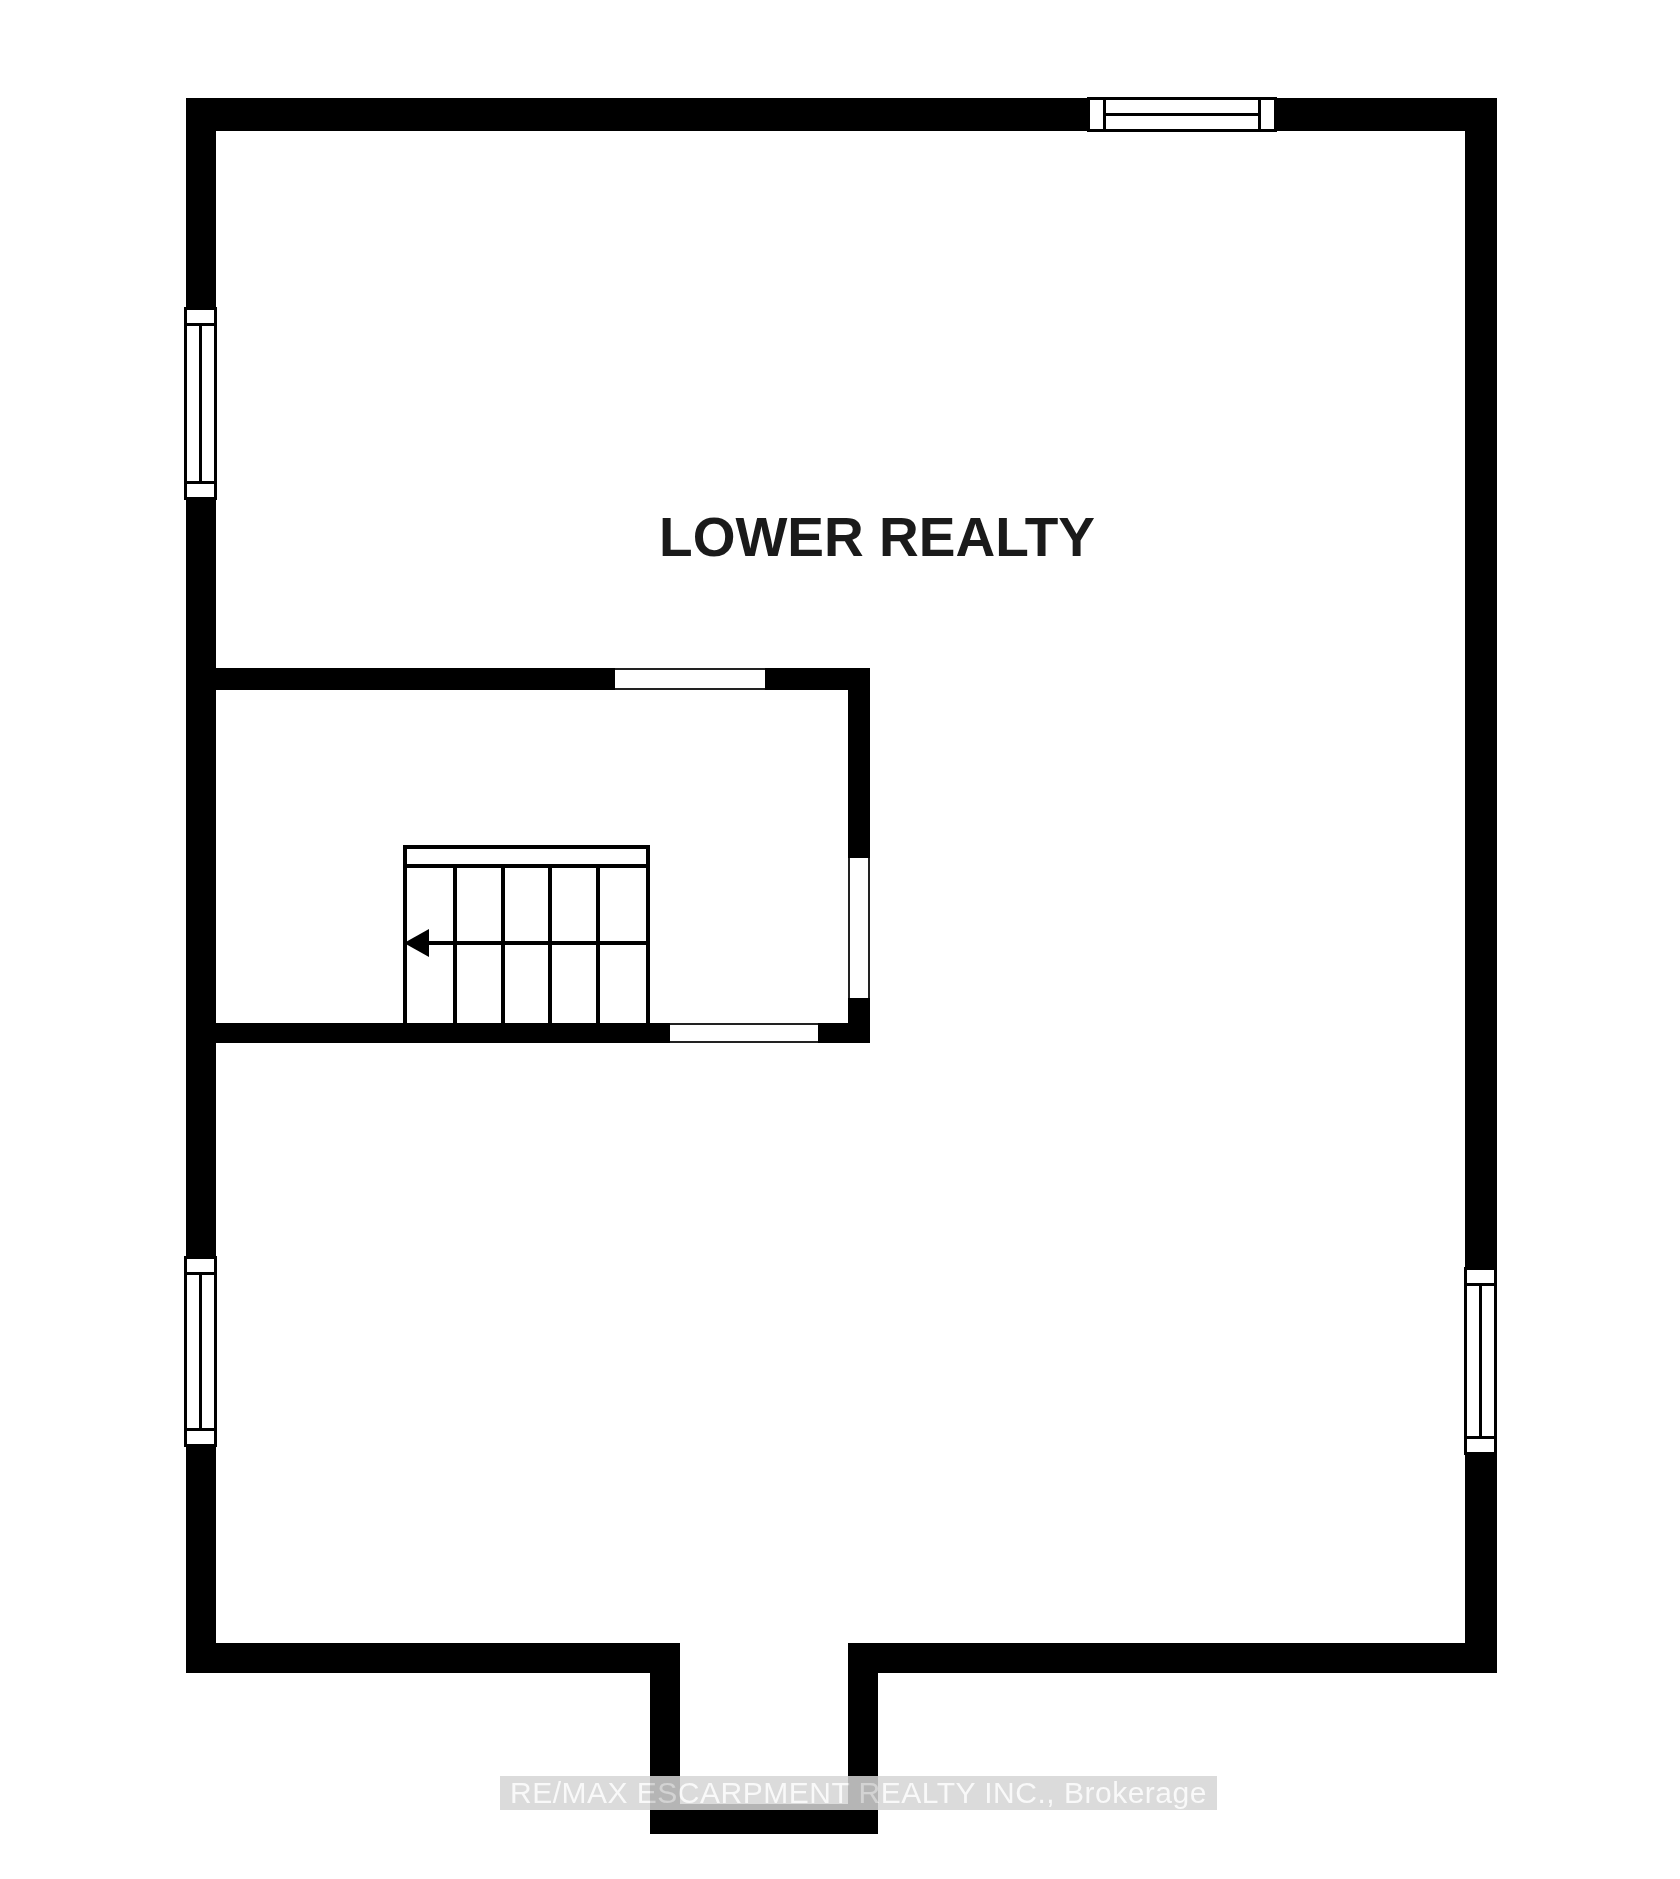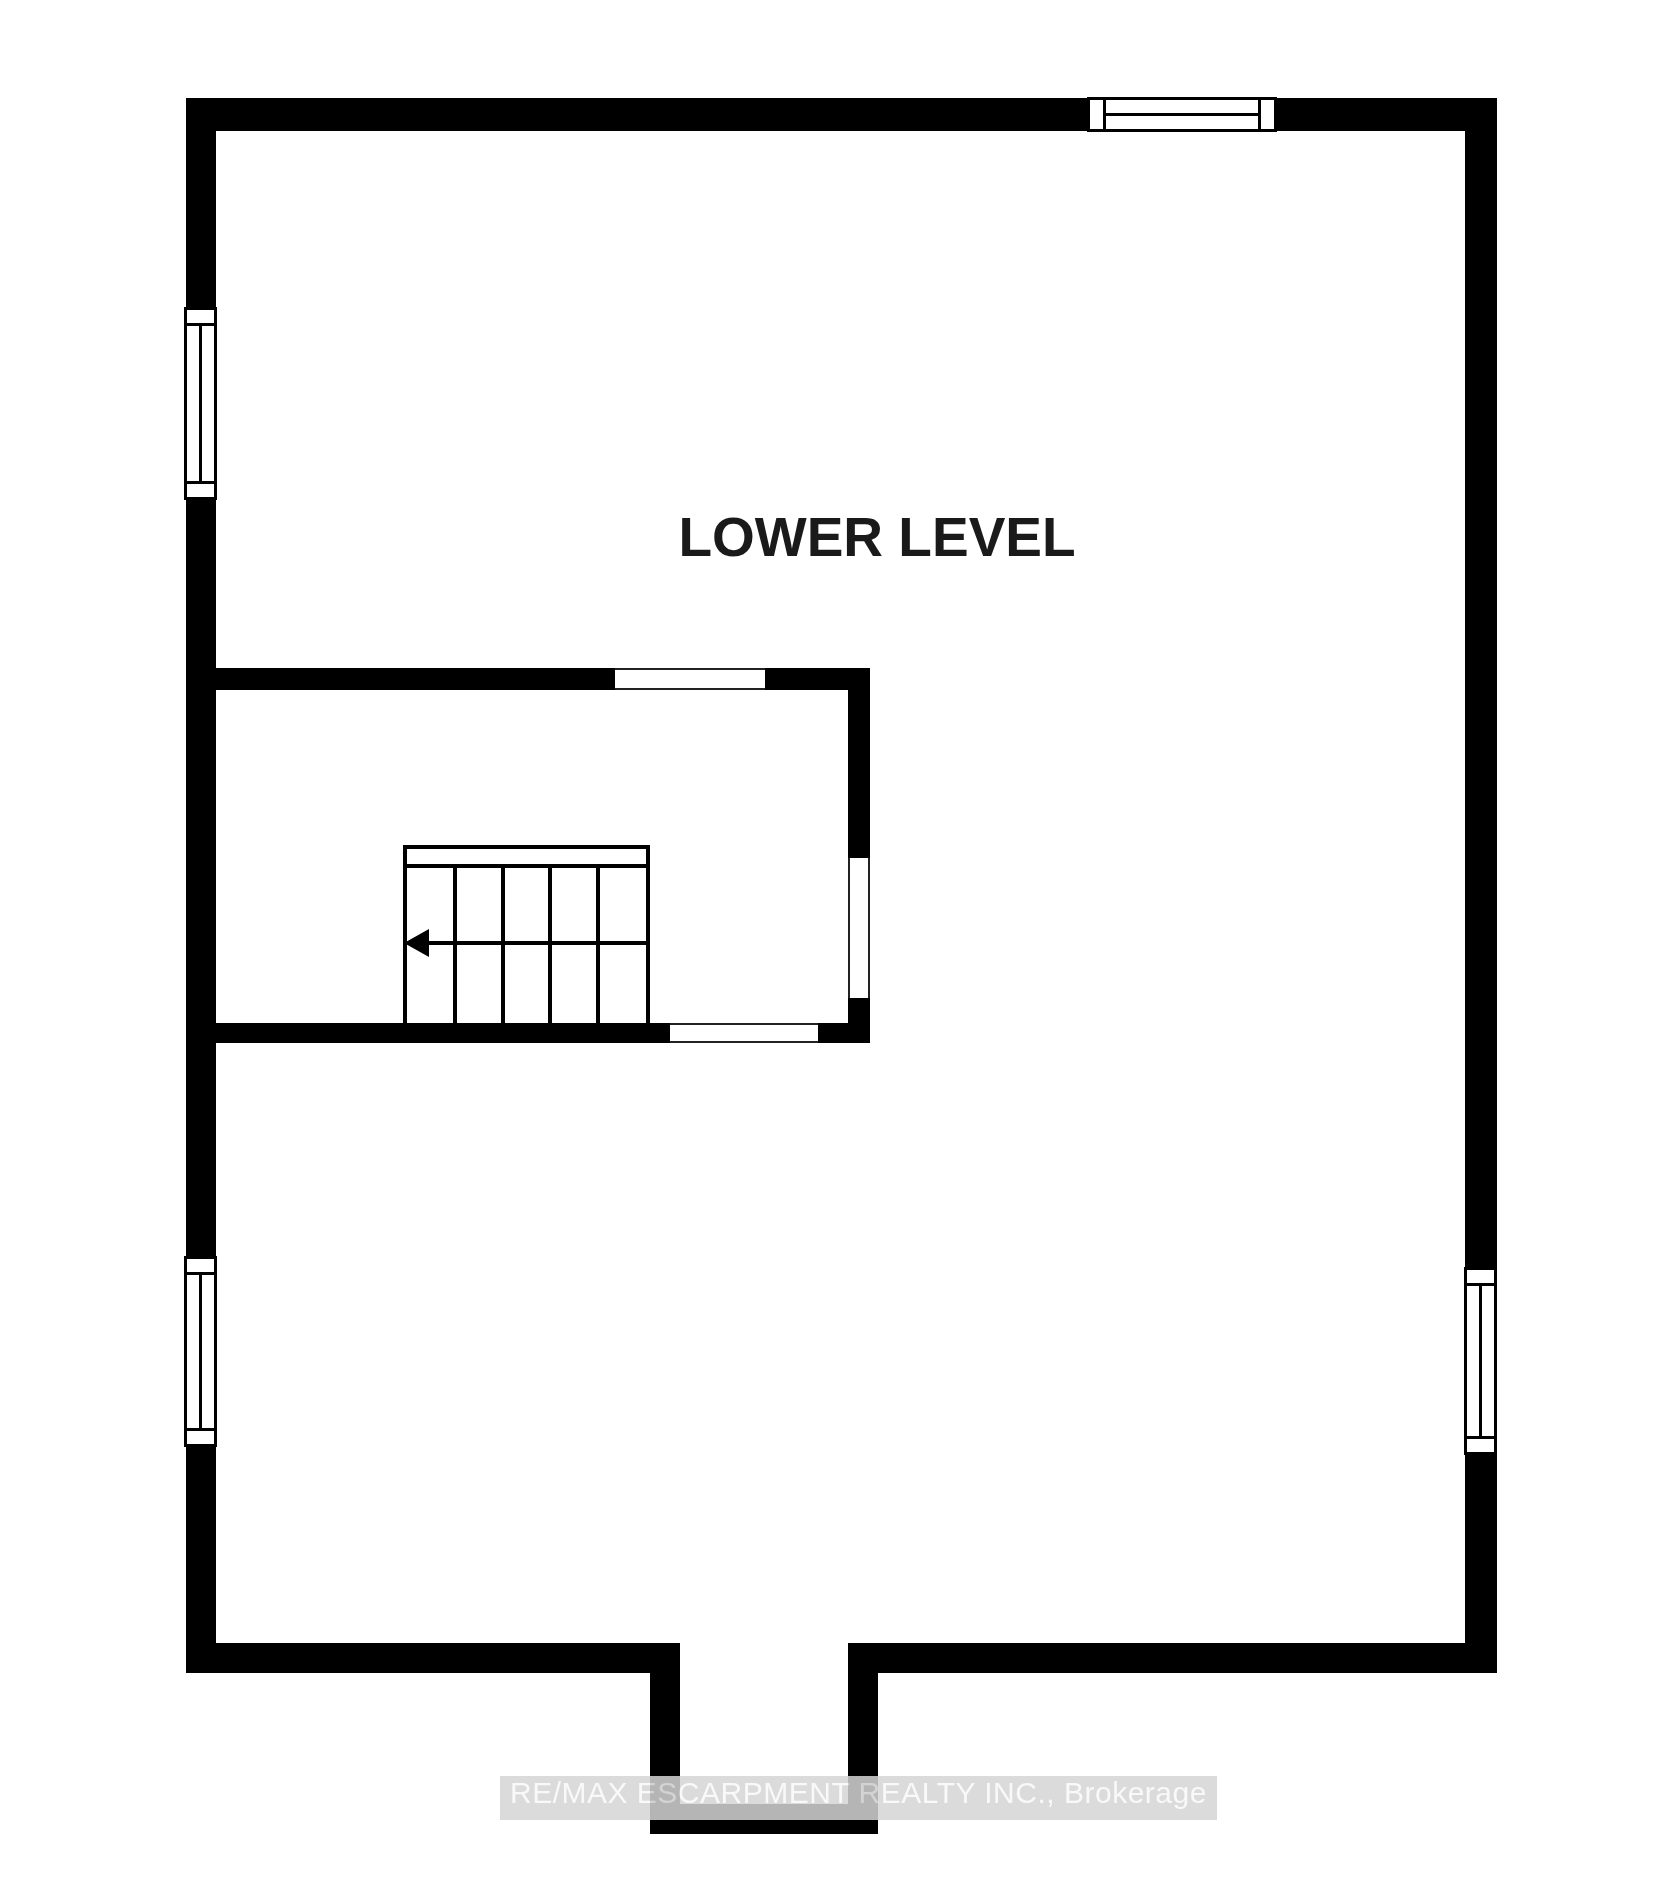--- a/index.html
+++ b/index.html
@@ -54,21 +54,21 @@
     border-top:14px solid transparent;border-bottom:14px solid transparent;
     border-right:25px solid var(--wall);
   }
   
   .level-label{
     position:absolute;left:877px;top:510px;transform:translateX(-50%);
     font-size:55px;font-weight:bold;line-height:1;white-space:nowrap;
     color:var(--label-text);letter-spacing:0px;
   }
   .watermark{
-    position:absolute;left:500px;top:1776px;height:44px;line-height:34px;
+    position:absolute;left:500px;top:1776px;height:34px;line-height:34px;
     padding:0 10px;background:var(--watermark-band);opacity:0.85;
     color:var(--watermark-text);font-size:30px;letter-spacing:0.5px;
     white-space:nowrap;
   }
 </style>
 </head>
 <body>
 
 <div class="canvas">
 
@@ -139,16 +139,16 @@
     <div class="stair-treads">
         <div class="tread-line" style="left: 20%;"></div>
         <div class="tread-line" style="left: 40%;"></div>
         <div class="tread-line" style="left: 60%;"></div>
         <div class="tread-line" style="left: 80%;"></div>
       </div>
   </div>
   <div class="stair-arrow-line"></div>
   <div class="stair-arrow-head"></div>
 
-  <div class="level-label">LOWER LEVEL</div>
+  <div class="level-label">LOWER REALTY</div>
   <div class="watermark">RE/MAX ESCARPMENT REALTY INC., Brokerage</div>
 
 </div>
 
 </body></html>

